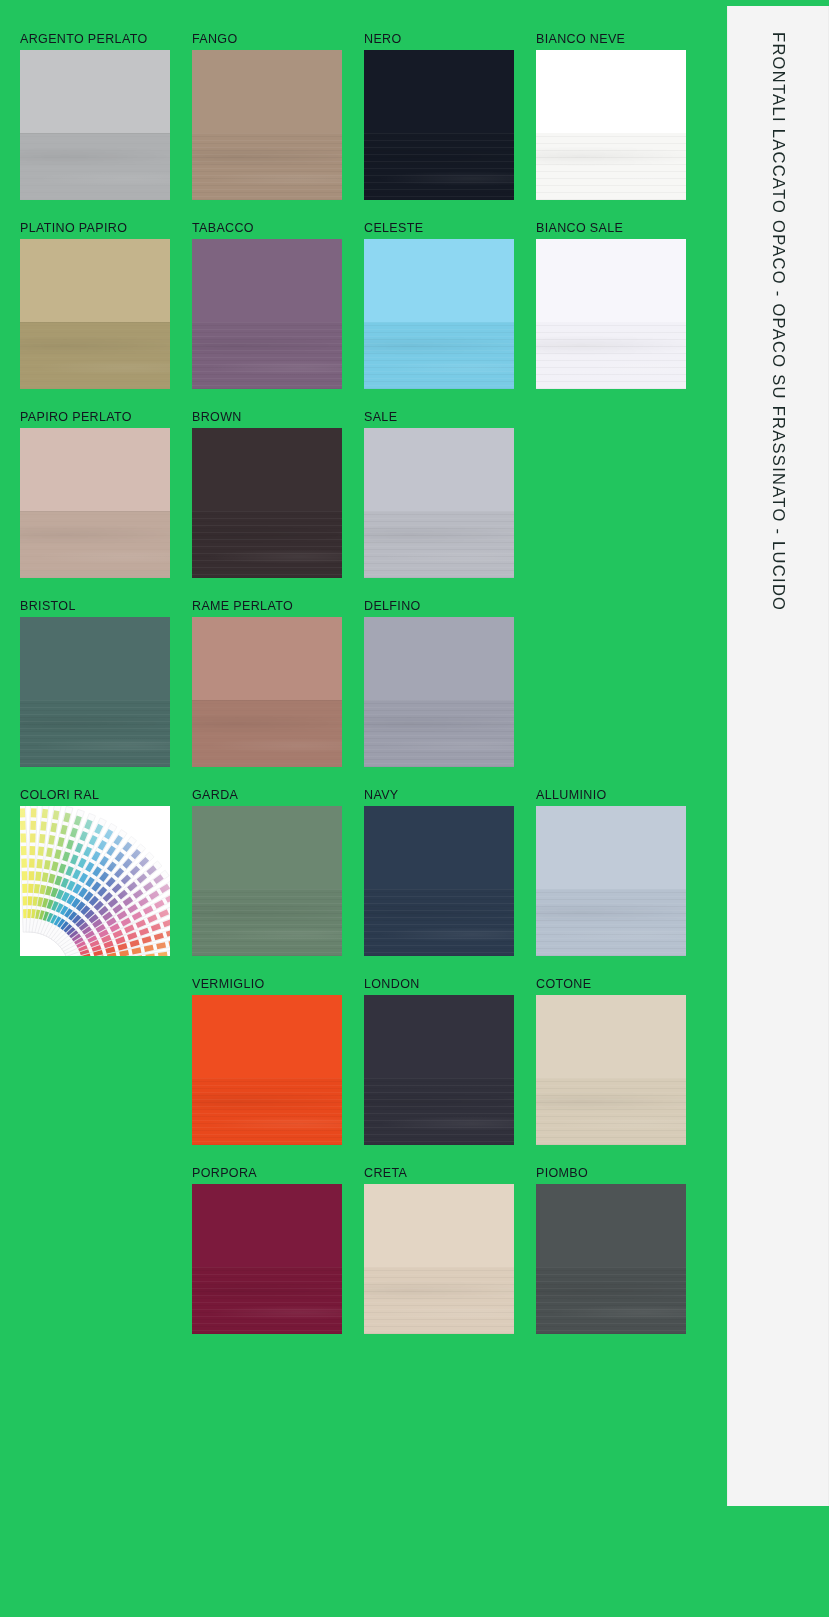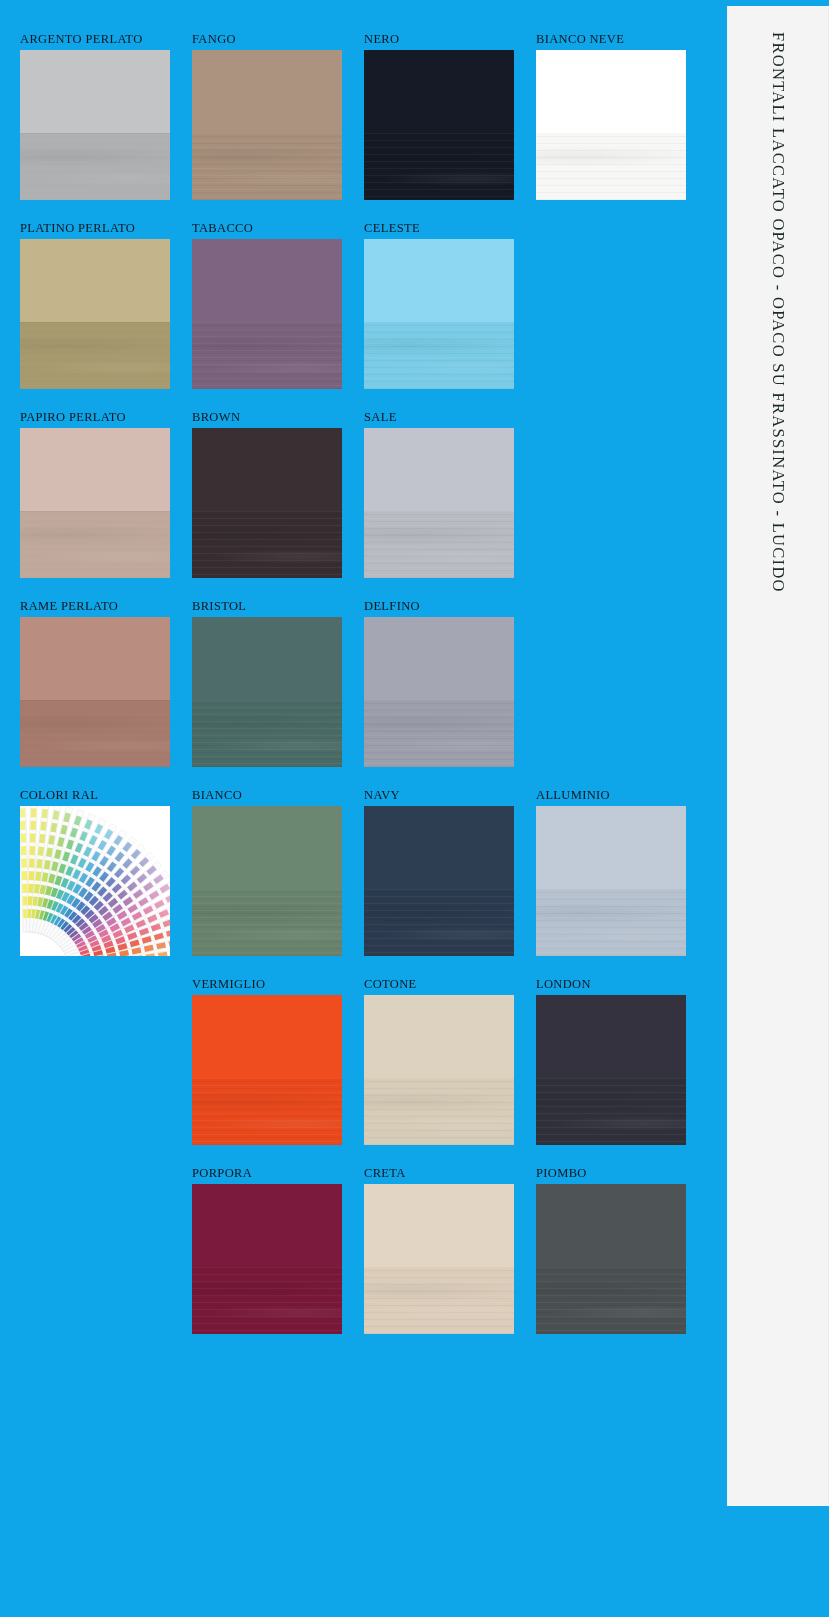--- a/index.html
+++ b/index.html
@@ -6,23 +6,22 @@
   * { box-sizing: border-box; }
   html, body {
     margin: 0; padding: 0;
     background: #ffffff;
     font-family: "Liberation Sans", sans-serif;
   }
   .page {
     position: relative;
     width: 829px;
     height: 1617px;
-    background: #0ea5e9;
+    background: #22c55e;
     overflow: hidden;
-    font-family: Liberation Serif, serif;
   }
 
   
   .grid {
     position: absolute;
     left: 20px;
     top: 32px;
     width: 668px;
   }
   .grid-row {
@@ -163,38 +162,45 @@
         <div class="cell">
           <div class="swatch-label">BIANCO NEVE</div>
           <div class="swatch bordered">
             <div class="top" style="background: rgb(255, 255, 255);"></div>
             <div class="bot" style="background: rgb(247, 247, 245);"></div>
           </div>
         </div>
       </div>
       <div class="grid-row">
         <div class="cell">
-          <div class="swatch-label">PLATINO PERLATO</div>
+          <div class="swatch-label">PLATINO PAPIRO</div>
           <div class="swatch hardsplit">
             <div class="top" style="background: rgb(196, 180, 140);"></div>
             <div class="bot" style="background: rgb(168, 154, 111);"></div>
           </div>
         </div>
         <div class="cell">
           <div class="swatch-label">TABACCO</div>
           <div class="swatch">
             <div class="top" style="background: rgb(126, 100, 128);"></div>
             <div class="bot" style="background: rgb(122, 97, 124);"></div>
           </div>
         </div>
         <div class="cell">
           <div class="swatch-label">CELESTE</div>
           <div class="swatch">
             <div class="top" style="background: rgb(142, 215, 242);"></div>
             <div class="bot" style="background: rgb(121, 203, 230);"></div>
+          </div>
+        </div>
+        <div class="cell">
+          <div class="swatch-label">BIANCO SALE</div>
+          <div class="swatch bordered">
+            <div class="top" style="background: rgb(247, 246, 251);"></div>
+            <div class="bot" style="background: rgb(242, 241, 247);"></div>
           </div>
         </div>
       </div>
       <div class="grid-row">
         <div class="cell">
           <div class="swatch-label">PAPIRO PERLATO</div>
           <div class="swatch hardsplit">
             <div class="top" style="background: rgb(212, 188, 179);"></div>
             <div class="bot" style="background: rgb(192, 169, 156);"></div>
           </div>
@@ -209,31 +215,31 @@
         <div class="cell">
           <div class="swatch-label">SALE</div>
           <div class="swatch">
             <div class="top" style="background: rgb(194, 196, 205);"></div>
             <div class="bot" style="background: rgb(185, 187, 195);"></div>
           </div>
         </div>
       </div>
       <div class="grid-row">
         <div class="cell">
+          <div class="swatch-label">BRISTOL</div>
+          <div class="swatch">
+            <div class="top" style="background: rgb(78, 109, 106);"></div>
+            <div class="bot" style="background: rgb(74, 106, 102);"></div>
+          </div>
+        </div>
+        <div class="cell">
           <div class="swatch-label">RAME PERLATO</div>
           <div class="swatch hardsplit">
             <div class="top" style="background: rgb(185, 141, 128);"></div>
             <div class="bot" style="background: rgb(166, 123, 109);"></div>
-          </div>
-        </div>
-        <div class="cell">
-          <div class="swatch-label">BRISTOL</div>
-          <div class="swatch">
-            <div class="top" style="background: rgb(78, 109, 106);"></div>
-            <div class="bot" style="background: rgb(74, 106, 102);"></div>
           </div>
         </div>
         <div class="cell">
           <div class="swatch-label">DELFINO</div>
           <div class="swatch">
             <div class="top" style="background: rgb(164, 166, 180);"></div>
             <div class="bot" style="background: rgb(156, 158, 172);"></div>
           </div>
         </div>
       </div>
@@ -524,21 +530,21 @@
                   <stop offset="0%" stop-color="#ffffff" stop-opacity="0.78"></stop>
                   <stop offset="46%" stop-color="#ffffff" stop-opacity="0.06"></stop>
                   <stop offset="100%" stop-color="#ffffff" stop-opacity="0"></stop>
                 </linearGradient>
               </defs>
               <rect width="150" height="150" fill="url(#ral-hl)"></rect>
             </svg>
           </div>
         </div>
         <div class="cell">
-          <div class="swatch-label">BIANCO</div>
+          <div class="swatch-label">GARDA</div>
           <div class="swatch">
             <div class="top" style="background: rgb(108, 135, 113);"></div>
             <div class="bot" style="background: rgb(104, 130, 109);"></div>
           </div>
         </div>
         <div class="cell">
           <div class="swatch-label">NAVY</div>
           <div class="swatch">
             <div class="top" style="background: rgb(45, 61, 82);"></div>
             <div class="bot" style="background: rgb(43, 58, 78);"></div>
@@ -555,31 +561,31 @@
       <div class="grid-row">
         <div class="cell empty"></div>
         <div class="cell">
           <div class="swatch-label">VERMIGLIO</div>
           <div class="swatch">
             <div class="top" style="background: rgb(239, 77, 32);"></div>
             <div class="bot" style="background: rgb(232, 72, 28);"></div>
           </div>
         </div>
         <div class="cell">
+          <div class="swatch-label">LONDON</div>
+          <div class="swatch">
+            <div class="top" style="background: rgb(51, 50, 62);"></div>
+            <div class="bot" style="background: rgb(48, 48, 59);"></div>
+          </div>
+        </div>
+        <div class="cell">
           <div class="swatch-label">COTONE</div>
           <div class="swatch">
             <div class="top" style="background: rgb(221, 210, 192);"></div>
             <div class="bot" style="background: rgb(215, 204, 184);"></div>
-          </div>
-        </div>
-        <div class="cell">
-          <div class="swatch-label">LONDON</div>
-          <div class="swatch">
-            <div class="top" style="background: rgb(51, 50, 62);"></div>
-            <div class="bot" style="background: rgb(48, 48, 59);"></div>
           </div>
         </div>
       </div>
       <div class="grid-row">
         <div class="cell empty"></div>
         <div class="cell">
           <div class="swatch-label">PORPORA</div>
           <div class="swatch">
             <div class="top" style="background: rgb(124, 26, 61);"></div>
             <div class="bot" style="background: rgb(119, 24, 56);"></div>

